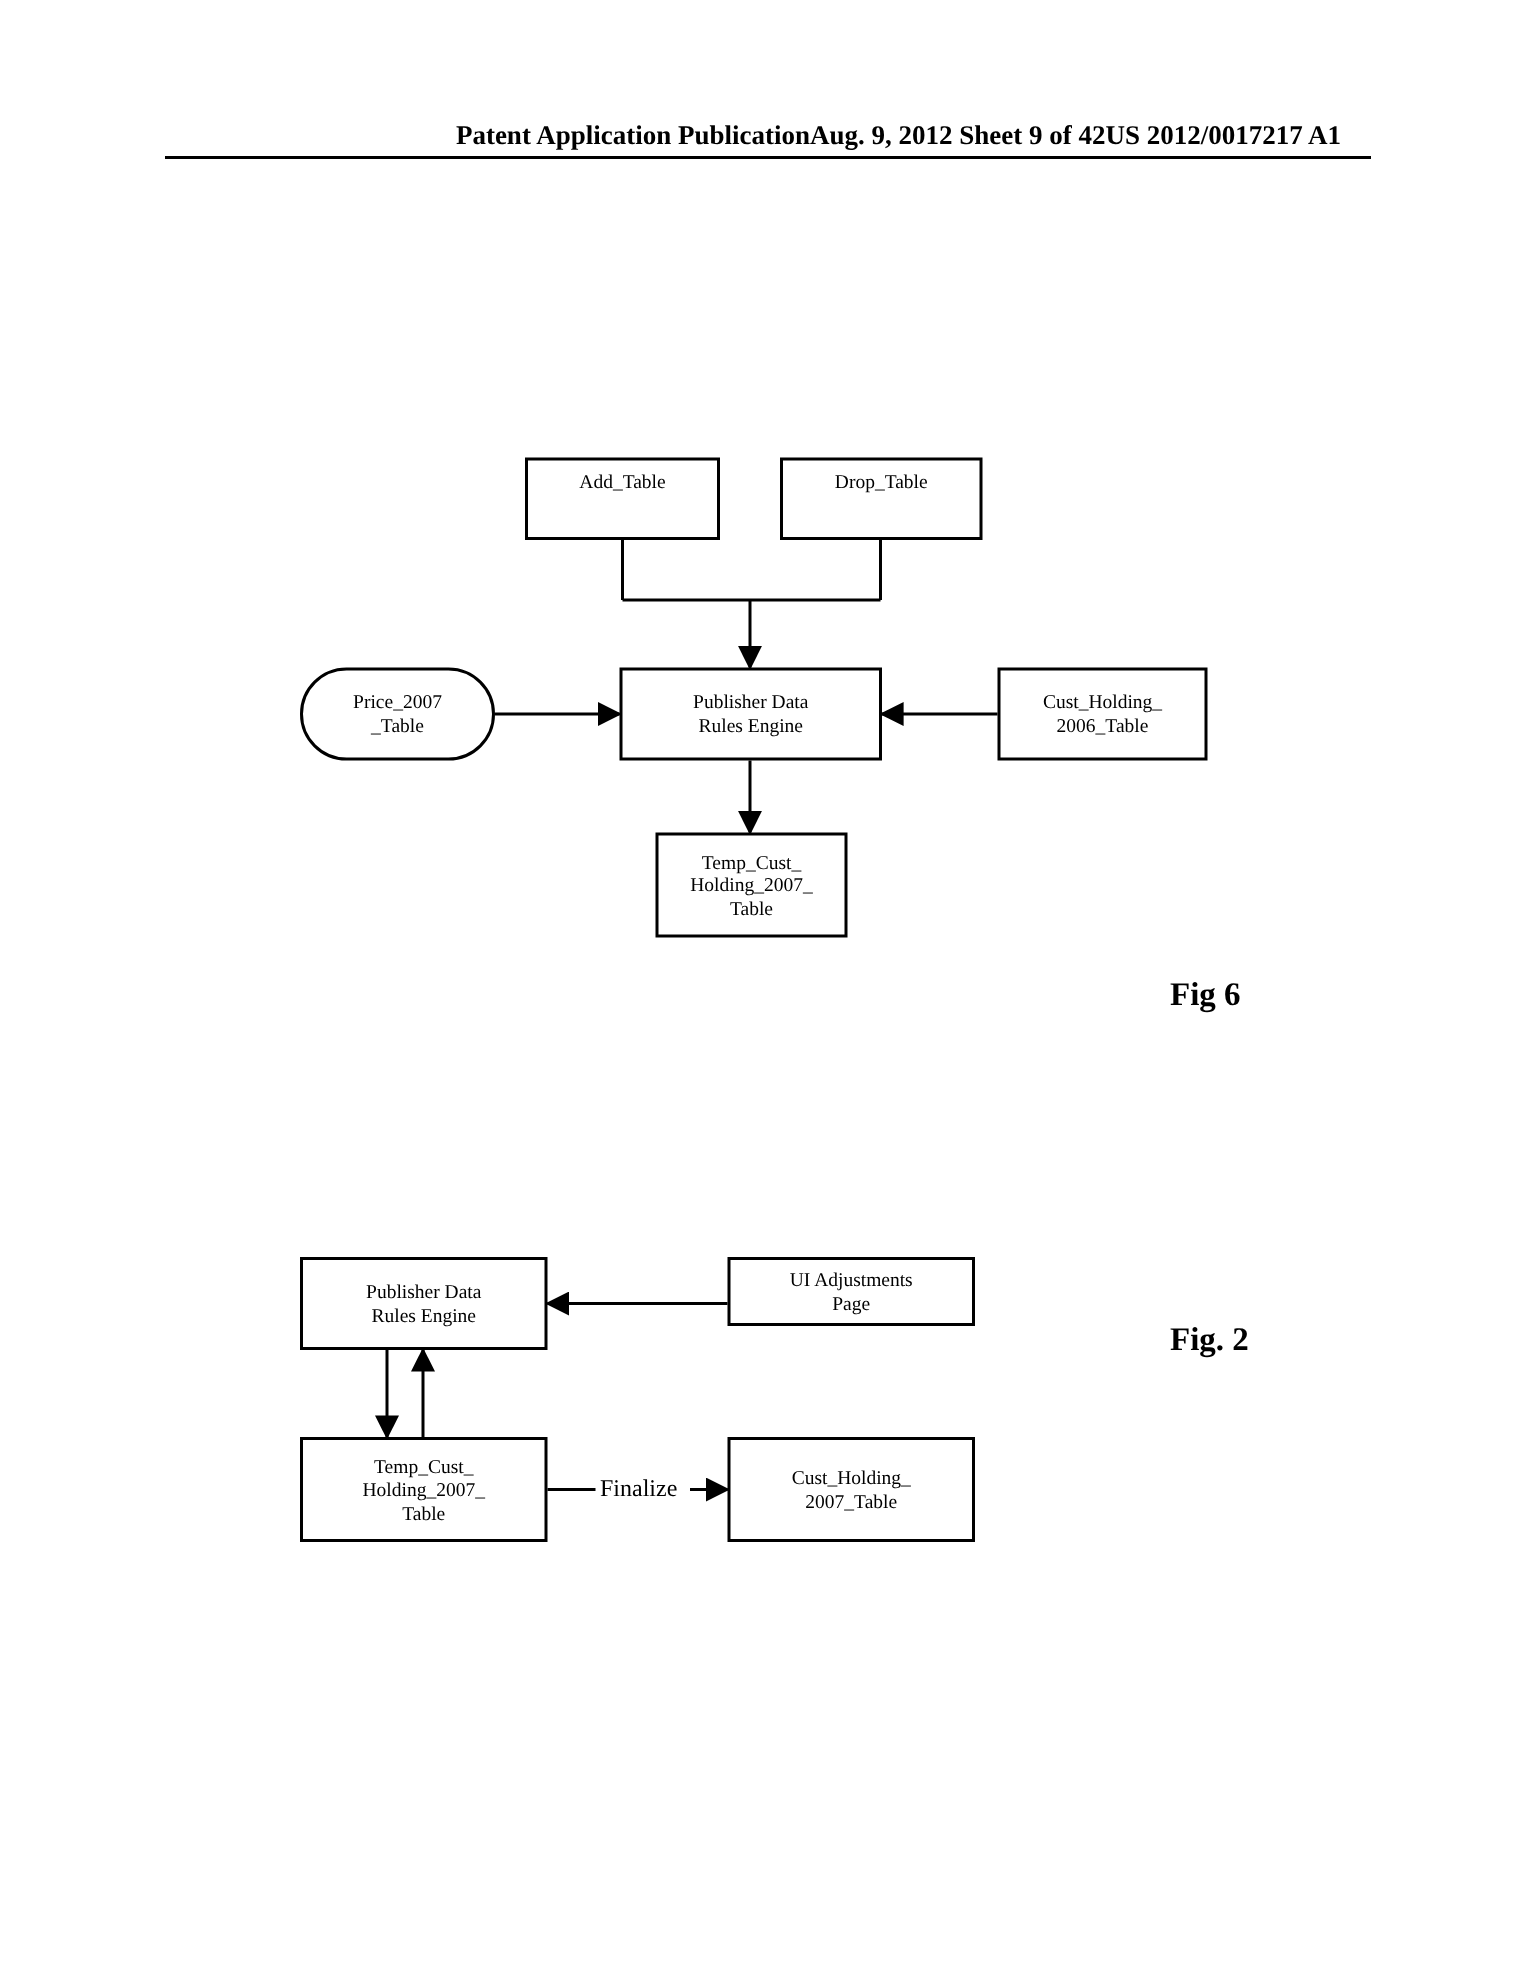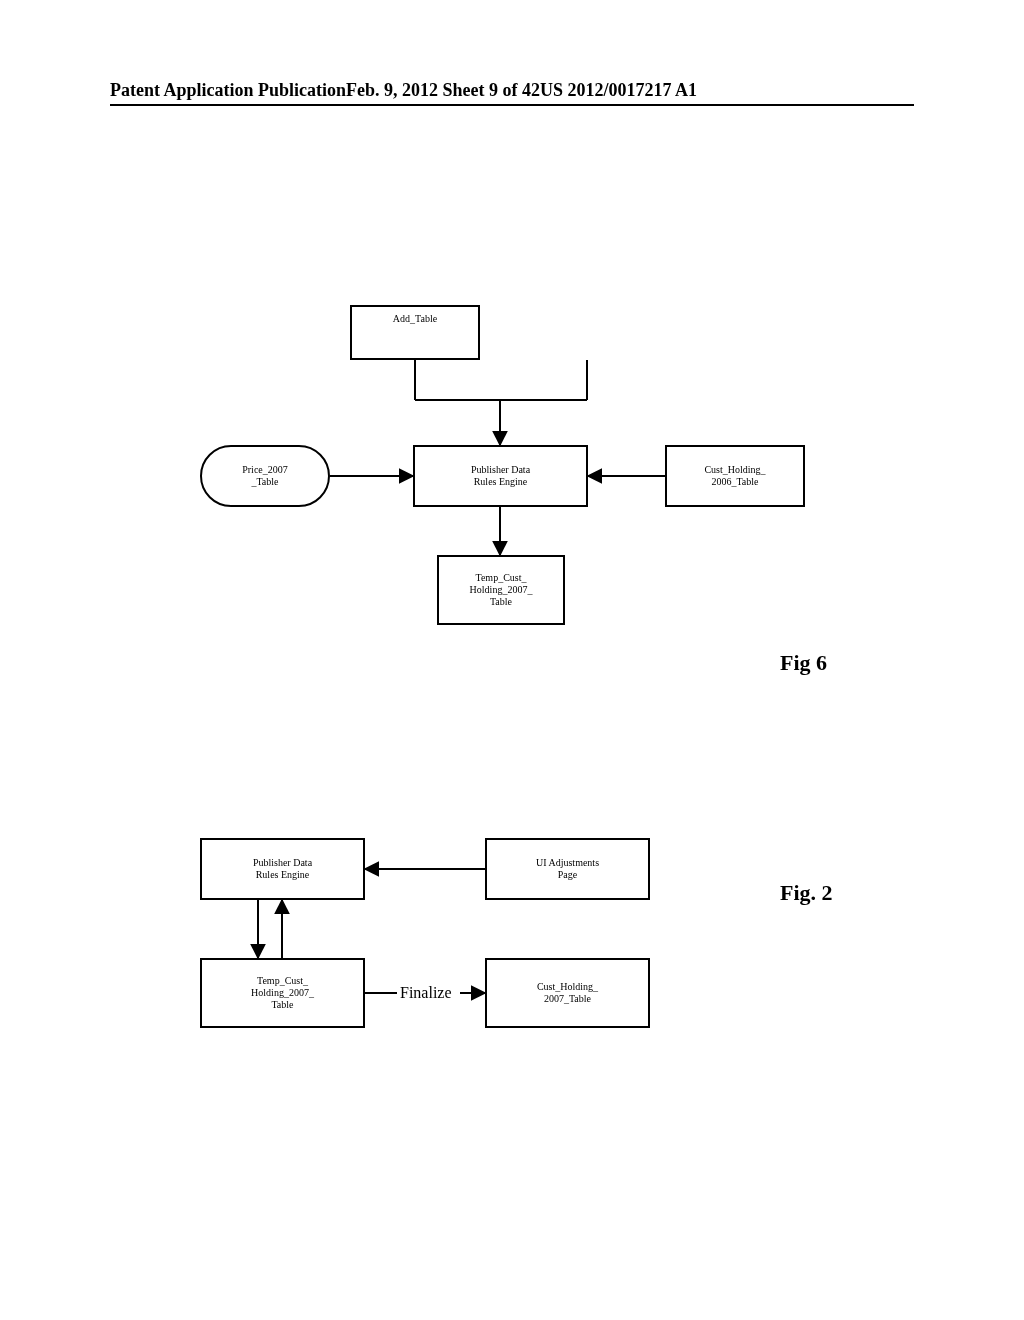--- a/index.html
+++ b/index.html
@@ -15,42 +15,42 @@
     position: relative;
     width: 1024px;
     height: 1320px;
   }
   .header {
     position: absolute;
     top: 80px;
     left: 0;
     width: 1004px;
     display: flex;
-    justify-content: flex-start;
+    justify-content: flex-end;
     font-size: 18px;
     font-weight: bold;
     padding: 0 110px;
     box-sizing: border-box;
   }
   .header-rule {
     position: absolute;
     top: 104px;
     left: 110px;
     width: 804px;
     border-top: 2px solid #000;
   }
   .box {
     position: absolute;
     border: 2px solid #000;
     background: #fff;
     display: flex;
     align-items: center;
     justify-content: center;
     text-align: center;
-    font-size: 10px;
+    font-size: 13px;
     line-height: 1.2;
     box-sizing: border-box;
     padding: 4px;
   }
   .figlabel {
     position: absolute;
     font-size: 22px;
     font-weight: bold;
   }
   .edge-label {
@@ -67,41 +67,42 @@
     pointer-events: none;
   }
 </style>
 </head>
 <body>
 
 <div class="page">
 
   <div class="header">
     <span>Patent Application Publication</span>
-    <span>Feb. 9, 2012  Sheet 9 of 42</span>
+    <span>Aug. 9, 2012  Sheet 9 of 42</span>
     <span>US 2012/0017217 A1</span>
   </div>
   <div class="header-rule"></div>
 
   <div class="box" style="left:350px; top:305px; width:130px; height:55px; align-items:flex-start; padding-top:6px;">Add_Table</div>
 
+  <div class="box" style="left:520px; top:305px; width:135px; height:55px; align-items:flex-start; padding-top:6px;">Drop_Table</div>
 
   <div class="box" style="left:200px; top:445px; width:130px; height:62px;border-radius:31px;">Price_2007<br>_Table</div>
 
   <div class="box" style="left:413px; top:445px; width:175px; height:62px;">Publisher Data<br>Rules Engine</div>
 
   <div class="box" style="left:665px; top:445px; width:140px; height:62px;">Cust_Holding_<br>2006_Table</div>
 
   <div class="box" style="left:437px; top:555px; width:128px; height:70px;">Temp_Cust_<br>Holding_2007_<br>Table</div>
 
   <div class="figlabel" style="left:780px; top:650px;">Fig 6</div>
 
   <div class="box" style="left:200px; top:838px; width:165px; height:62px;">Publisher Data<br>Rules Engine</div>
 
-  <div class="box" style="left:485px; top:838px; width:165px; height:62px;">UI Adjustments<br>Page</div>
+  <div class="box" style="left:485px; top:838px; width:165px; height:46px;">UI Adjustments<br>Page</div>
 
   <div class="box" style="left:200px; top:958px; width:165px; height:70px;">Temp_Cust_<br>Holding_2007_<br>Table</div>
 
   <div class="box" style="left:485px; top:958px; width:165px; height:70px;">Cust_Holding_<br>2007_Table</div>
 
   <div class="edge-label" style="left:400px; top:984px;text-align:center;">Finalize</div>
 
   <div class="figlabel" style="left:780px; top:880px;">Fig. 2</div>
 
   <svg class="connectors">

